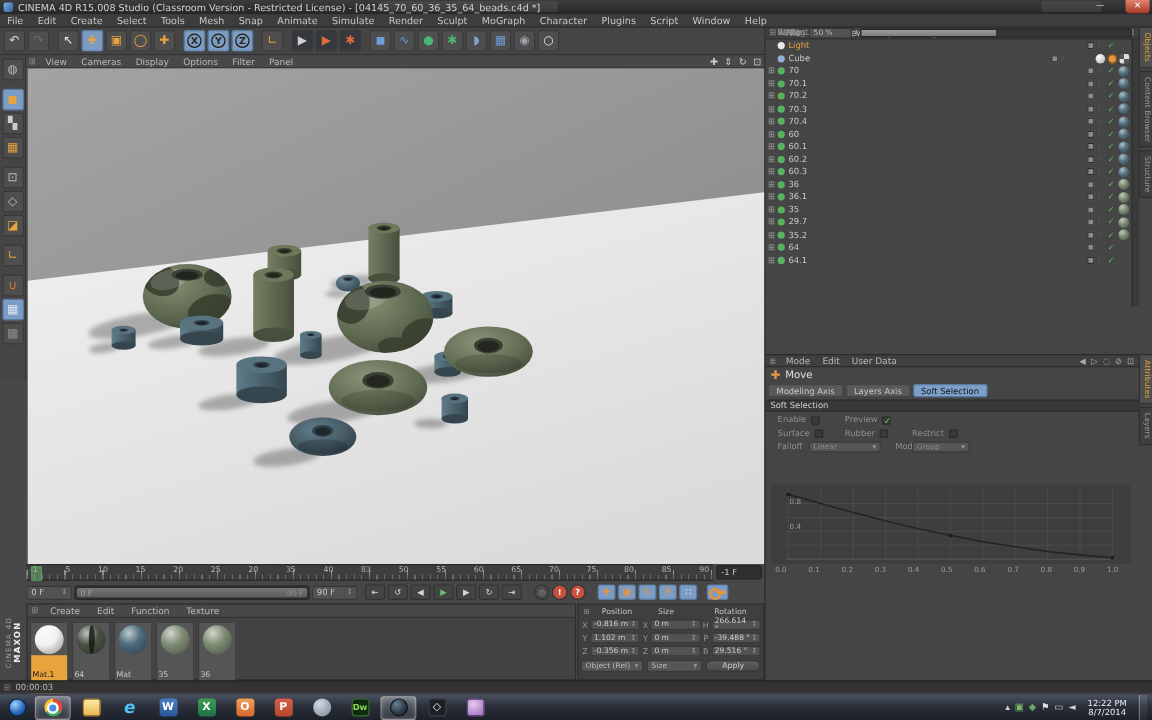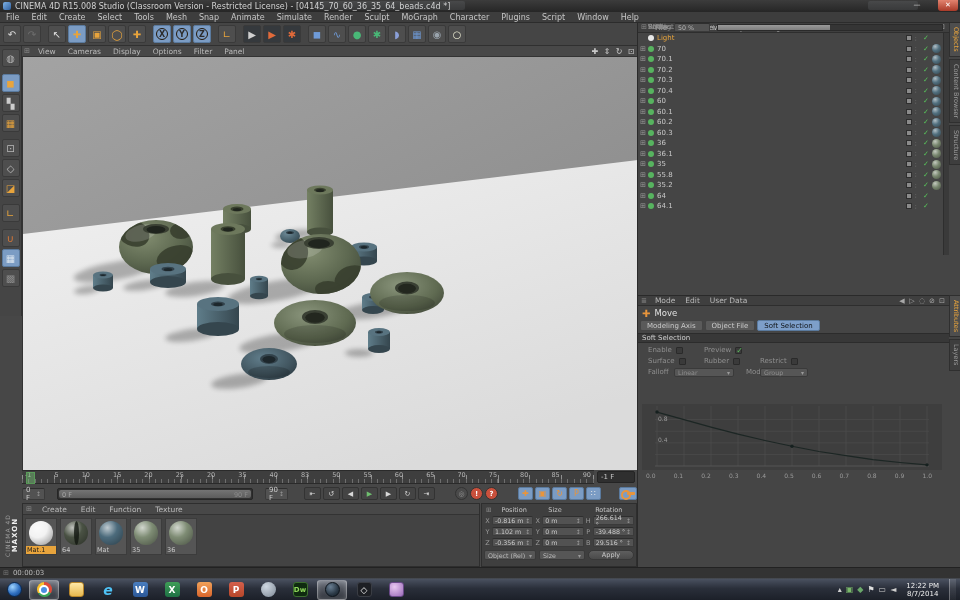--- a/index.html
+++ b/index.html
@@ -41,21 +41,21 @@
   #scene{left:22px;top:57px;width:615px;height:413px;background:#8f8f8f;border-left:1px solid #333;border-right:1px solid #333}
   #scene svg{display:block}
   
   #ruler{left:22px;top:470px;width:572px;height:14px;background:#3e3e3e;border-top:1px solid #2a2a2a;border-bottom:1px solid #2a2a2a;position:absolute;
     background-image:repeating-linear-gradient(90deg,#6e6e6e 0 1px,transparent 1px 6.34px),repeating-linear-gradient(90deg,#909090 0 1px,transparent 1px 31.7px);
     background-size:100% 4px,100% 8px;background-position:0 100%,0 100%;background-repeat:repeat-x}
   #ruler .labels{display:flex;justify-content:space-between;padding:0 3px;height:8px;align-items:center}
   #ruler .rl{font-size:6.5px;color:#b5b5b5}
   #playhead{position:absolute;left:4px;top:1px;width:9px;height:12px;background:rgba(120,200,120,.45);border:1px solid rgba(90,170,90,.7)}
   #curframe{left:597px;top:471px;width:38px;height:12px;background:#2f2f2f;border:1px solid #242424;border-radius:2px;font-size:7px;color:#c9c9c9;display:flex;align-items:center;padding:0 3px}
-  #transport{left:22px;top:486px;width:615px;height:15px;display:flex;align-items:center;gap:12px}
+  #transport{left:22px;top:486px;width:615px;height:15px;display:flex;align-items:center;gap:2px}
   .fld{background:#525252;border:1px solid #3a3a3a;border-top-color:#2e2e2e;border-radius:2px;color:#cccccc;font-size:7px;display:flex;align-items:center;padding:0 3px;height:12px}
   .fld .spin{margin-left:auto;color:#999;font-size:6px}
   #f-start,#f-end{width:38px}
   #range{flex:0 0 196px;height:12px;background:#303030;border:1px solid #262626;border-radius:2px;position:relative}
   #range .bar{position:absolute;left:1px;right:1px;top:1px;bottom:1px;background:linear-gradient(#747474,#5c5c5c);border-radius:2px}
   #range .lab-l{position:absolute;left:4px;top:2px;font-size:6.5px;color:#a8a8a8}
   #range .lab-r{position:absolute;right:4px;top:2px;font-size:6.5px;color:#8d8d8d}
   .trb{width:17px;height:13px;background:#444;border:1px solid #333;border-radius:2px;display:flex;align-items:center;justify-content:center;font-size:7px;color:#d8d8d8;flex:0 0 auto}
   .rcirc{width:13px;height:13px;border-radius:50%;background:#4a4a4a;border:1px solid #333;display:flex;align-items:center;justify-content:center;font-size:7px;font-weight:bold;flex:0 0 auto}
   .kb{width:15px;height:13px;background:#7b9cc4;border:1px solid #5a7a9e;border-radius:2px;display:flex;align-items:center;justify-content:center;font-size:8px;color:#e8953c;flex:0 0 auto}
@@ -69,21 +69,21 @@
   #brand2{color:#9a9a9a;font-size:6px}
   #matman{left:22px;top:503px;width:458px;height:64px;background:#434343;border:1px solid #2e2e2e}
   #matmenu{height:11px;background:#484848;border-bottom:1px solid #333;display:flex;align-items:center}
   #matmenu .mi{padding:0 7px;font-size:7.5px;color:#b9b9b9}
   #matmenu .grid-ic{color:#8a8a8a;font-size:7px;padding:0 3px}
   #matlist{display:flex;padding:3px 2px;gap:3px}
   .mat{width:32px;display:flex;flex-direction:column;align-items:center;background:#555;border:1px solid #3c3c3c;padding:2px 0 0}
   .mat-ball{width:24px;height:24px;border-radius:50%;position:relative;background:#888}
   .mat-ball::after{content:"";position:absolute;inset:0;border-radius:50%;background:radial-gradient(circle at 35% 28%,rgba(255,255,255,.65),rgba(255,255,255,0) 42%,rgba(0,0,0,.38) 95%)}
   .mat-ball.striped::before{content:"";position:absolute;left:10px;top:0;bottom:0;width:5px;background:rgba(18,22,16,.8);border-radius:50%;z-index:1}
-  .mat-label{margin-top:1px;width:100%;font-size:6.5px;color:#c9c9c9;padding:0 1px;line-height:8px}
+  .mat-label{margin-top:1px;width:100%;font-size:6.5px;color:#c9c9c9;padding:12px 1px;line-height:8px}
   .mat-label.sel{background:#e8a43c;color:#1a1a1a}
   
   #coords{left:481px;top:503px;width:156px;height:64px;background:#3f3f3f;border:1px solid #2e2e2e;font-size:6.5px;padding:1px 2px}
   #coords .hdr{display:flex;height:10px;align-items:center;color:#c6c6c6}
   #coords .hdr .grid-ic{color:#8a8a8a;padding:0 2px;font-size:6.5px}
   #coords .hdr span.h{flex:1;text-align:left;padding-left:8px}
   .crow{display:flex;align-items:center;height:11px;gap:1px}
   .crow .axl{width:7px;text-align:center;color:#9a9a9a}
   .crow .fld{flex:1;height:9px;font-size:6.3px;padding:0 2px}
   #coords .bottomrow{display:flex;margin-top:2px;gap:3px;align-items:center}
@@ -803,20 +803,34 @@
         <span class="obj-dot" style="background: rgb(232, 232, 232);"></span>
         <span class="obj-name">Light</span>
         <span class="layerbox"></span>
         <span class="visdots">∶</span>
         <span class="chk">✓</span>
         <span class="thumb"></span>
 
       </div>
 
 
+      <div class="om-row hastags">
+        <span class="expander">⊞</span>
+        <span class="obj-dot" style="background: rgb(143, 176, 216);"></span>
+        <span class="obj-name">Cube</span>
+        <span class="layerbox"></span>
+        <span class="visdots">∶</span>
+        <span class="chk">✓</span>
+        <span class="thumb"></span>
+        <span class="tags">
+          <i class="tag t-mat"></i>
+          <i class="tag t-target"></i>
+          <i class="tag t-comp"></i>
+        </span>
+      </div>
 
       <div class="om-row ck exp">
         <span class="expander">⊞</span>
         <span class="obj-dot" style="background: rgb(87, 179, 95);"></span>
         <span class="obj-name">70</span>
         <span class="layerbox"></span>
         <span class="visdots">∶</span>
         <span class="chk">✓</span>
         <span class="thumb" style="background: rgb(82, 112, 127);"></span>
 
@@ -939,21 +953,21 @@
         <span class="layerbox"></span>
         <span class="visdots">∶</span>
         <span class="chk">✓</span>
         <span class="thumb" style="background: rgb(121, 135, 111);"></span>
 
       </div>
 
       <div class="om-row ck exp">
         <span class="expander">⊞</span>
         <span class="obj-dot" style="background: rgb(87, 179, 95);"></span>
-        <span class="obj-name">55.8</span>
+        <span class="obj-name">29.7</span>
         <span class="layerbox"></span>
         <span class="visdots">∶</span>
         <span class="chk">✓</span>
         <span class="thumb" style="background: rgb(121, 135, 111);"></span>
 
       </div>
 
       <div class="om-row ck exp">
         <span class="expander">⊞</span>
         <span class="obj-dot" style="background: rgb(87, 179, 95);"></span>
@@ -1015,21 +1029,21 @@
   </div>
 
   <div id="amtool">
     <span class="plus">✚</span>
     <span class="tname">Move</span>
   </div>
 
   <div id="amtabs">
 
   <span class="amtab">Modeling Axis</span>
-      <span class="amtab">Object File</span>
+      <span class="amtab">Layers Axis</span>
       <span class="amtab active">Soft Selection</span>
     </div>
 
   <div id="amsection">Soft Selection</div>
 
   <div class="amrow" style="top:334px">
 
       <span class="cbpair">
         <span class="lbl">Surface</span>
         <span class="cbx"></span>

